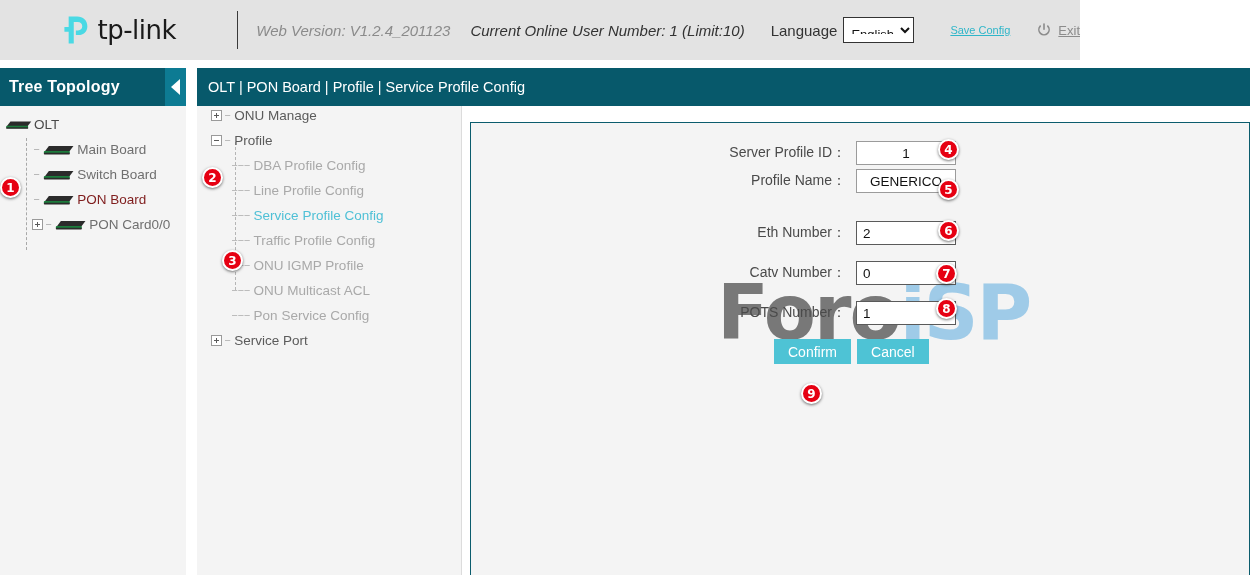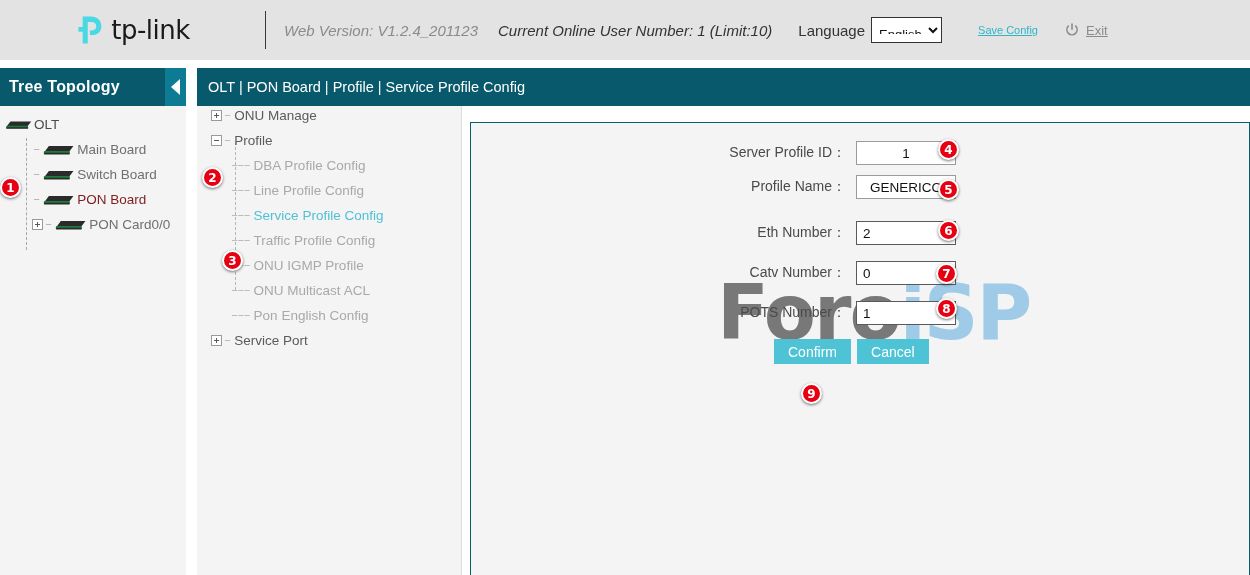--- a/index.html
+++ b/index.html
@@ -7,21 +7,21 @@
     margin: 0; padding: 0;
     width: 1250px; height: 575px;
     font-family: "Liberation Sans", sans-serif;
     background: #ffffff;
     overflow: hidden;
   }
 
   
   #top-header {
     position: absolute; left: 0; top: 0;
-    width: 1250px; height: 60px;
+    width: 1080px; height: 60px;
     background: #e3e3e3;
     display: flex; align-items: center;
   }
   #logo-wrap {
     width: 265px; height: 60px;
     display: flex; align-items: center; justify-content: center;
   }
   #logo-inner { display: flex; align-items: center; gap: 2px; }
   #tp-mark { width: 34px; height: 34px; }
   #logo-text {
@@ -359,21 +359,21 @@
         <div class="mrow lvl2">
           <span class="mdash">–––</span>
           <span class="mlabel">ONU IGMP Profile</span>
         </div>
         <div class="mrow lvl2">
           <span class="mdash">–––</span>
           <span class="mlabel">ONU Multicast ACL</span>
         </div>
         <div class="mrow lvl2">
           <span class="mdash">–––</span>
-          <span class="mlabel">Pon English Config</span>
+          <span class="mlabel">Pon Service Config</span>
         </div>
         <div class="mrow lvl1">
           <span class="expander"></span>
           <span class="mdash">–</span>
           <span class="mlabel">Service Port</span>
         </div>
       </div>
   </div>
 </div>
 
@@ -390,21 +390,21 @@
           <path d="M17 34 A18 18 0 0 1 43 34" stroke="#9fcbe8" stroke-width="4.5" fill="none" stroke-linecap="round"></path>
         </svg>
         <span id="wm-isp">iSP</span>
       </span>
     </div>
     <div id="form-rows">
         <div class="frow" style="top: 18px;">
           <span class="flabel">Server Profile ID：</span>
           <input class="finput" type="text" value="1" style="">
         </div>
-        <div class="frow" style="top: 52px;">
+        <div class="frow" style="top: 46px;">
           <span class="flabel">Profile Name：</span>
           <input class="finput" type="text" value="GENERICO" style="">
         </div>
         <div class="frow" style="top: 98px;">
           <span class="flabel">Eth Number：</span>
           <select class="fselect"><option>0</option><option>1</option><option selected="">2</option><option>3</option><option>4</option></select>
         </div>
         <div class="frow" style="top: 138px;">
           <span class="flabel">Catv Number：</span>
           <select class="fselect"><option>0</option><option>1</option></select>

